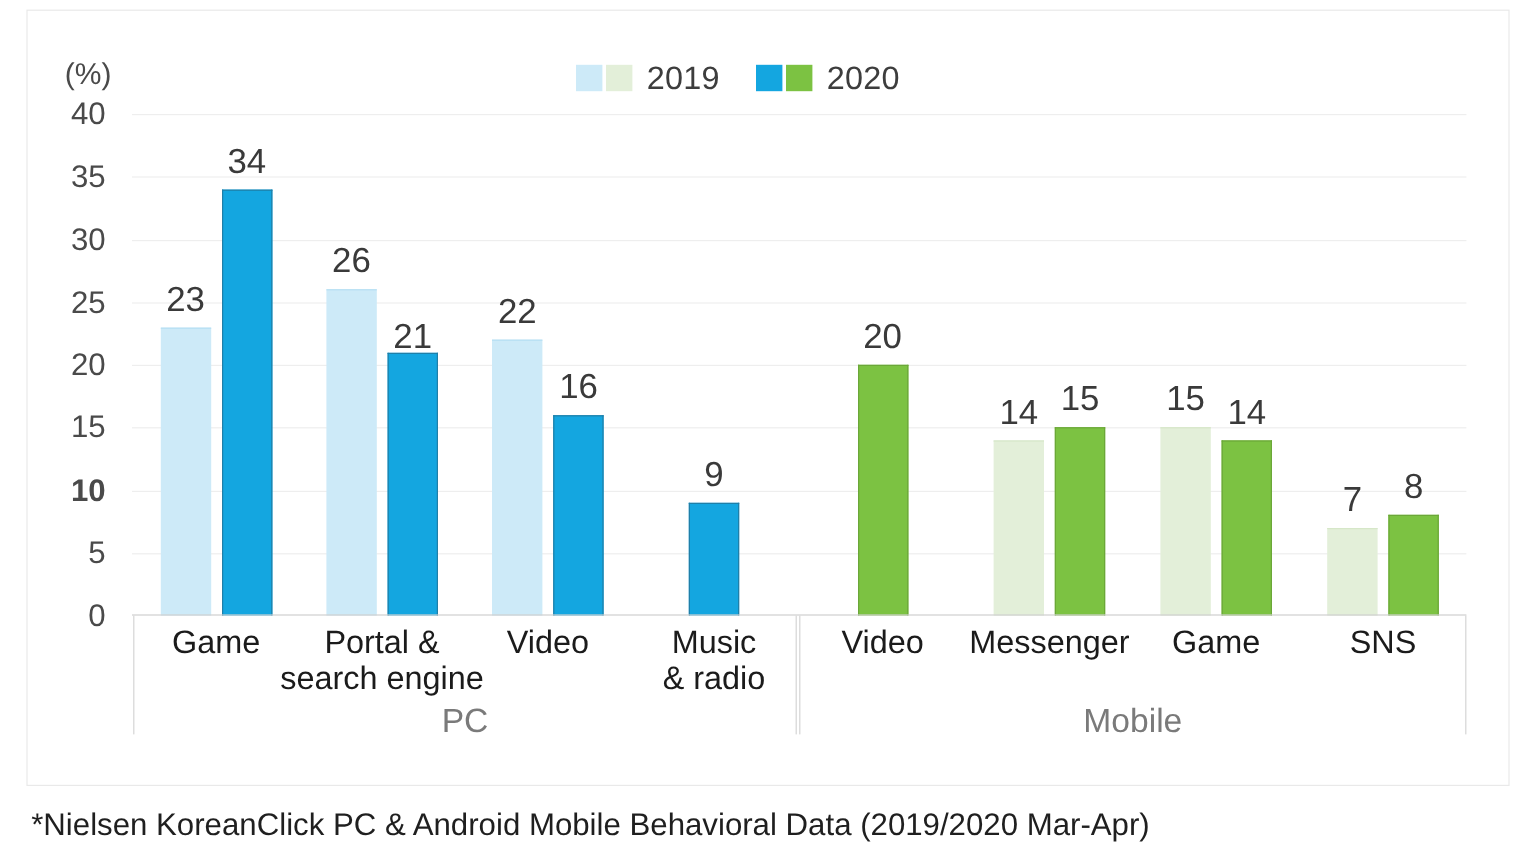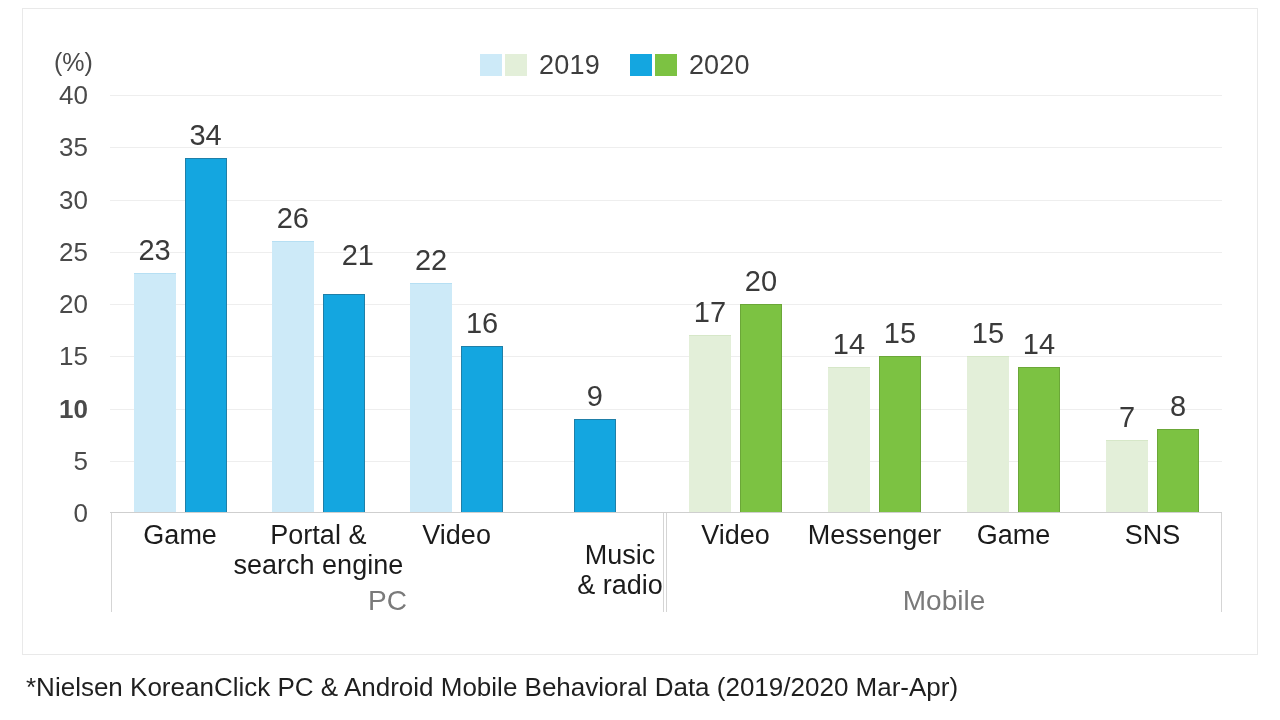--- a/index.html
+++ b/index.html
@@ -223,45 +223,41 @@
           <span class="bar-value" style="bottom: 361.3px;">34</span>
           <div class="bar c-2020-pc" style="height: 355.3px;"></div>
         </div>
       </div>
       <div class="bar-group" style="left: 161.375px; width: 94px;">
         <div class="bar-wrap">
           <span class="bar-value" style="bottom: 277.7px;">26</span>
           <div class="bar c-2019-pc" style="height: 271.7px;"></div>
         </div>
         <div class="bar-wrap">
-          <span class="bar-value" style="bottom: 241px; margin-left: 14px;">21</span>
+          <span class="bar-value" style="bottom: 215px;">21</span>
           <div class="bar c-2020-pc" style="height: 219.45px;"></div>
         </div>
       </div>
       <div class="bar-group" style="left: 299.625px; width: 94px;">
         <div class="bar-wrap">
           <span class="bar-value" style="bottom: 235.9px;">22</span>
           <div class="bar c-2019-pc" style="height: 229.9px;"></div>
         </div>
         <div class="bar-wrap">
           <span class="bar-value" style="bottom: 173.2px;">16</span>
           <div class="bar c-2020-pc" style="height: 167.2px;"></div>
         </div>
       </div>
       <div class="bar-group" style="left: 437.875px; width: 94px;">
         <div class="bar-wrap">
           <span class="bar-value" style="bottom: 100.05px;">9</span>
           <div class="bar c-2020-pc" style="height: 94.05px;"></div>
         </div>
       </div>
       <div class="bar-group" style="left: 578.5px; width: 94px;">
-        <div class="bar-wrap">
-          <span class="bar-value" style="bottom: 183.65px;">17</span>
-          <div class="bar c-2019-mob" style="height: 177.65px;"></div>
-        </div>
         <div class="bar-wrap">
           <span class="bar-value" style="bottom: 215px;">20</span>
           <div class="bar c-2020-mob" style="height: 209px;"></div>
         </div>
       </div>
       <div class="bar-group" style="left: 717.5px; width: 94px;">
         <div class="bar-wrap">
           <span class="bar-value" style="bottom: 152.3px;">14</span>
           <div class="bar c-2019-mob" style="height: 146.3px;"></div>
         </div>
@@ -309,21 +305,21 @@
       <div class="cat-label" style="left: 75.125px; width: 210px;">
         <div>Game</div>
       </div>
       <div class="cat-label" style="left: 213.375px; width: 210px;">
         <div>Portal &amp;</div>
         <div>search engine</div>
       </div>
       <div class="cat-label" style="left: 351.625px; width: 210px;">
         <div>Video</div>
       </div>
-      <div class="cat-label" style="left: 515px; width: 210px; margin-top: 20px;">
+      <div class="cat-label" style="left: 490px; width: 210px;">
         <div>Music</div>
         <div>&amp; radio</div>
       </div>
       <div class="cat-label" style="left: 630.5px; width: 210px;">
         <div>Video</div>
       </div>
       <div class="cat-label" style="left: 769.5px; width: 210px;">
         <div>Messenger</div>
       </div>
       <div class="cat-label" style="left: 908.5px; width: 210px;">

